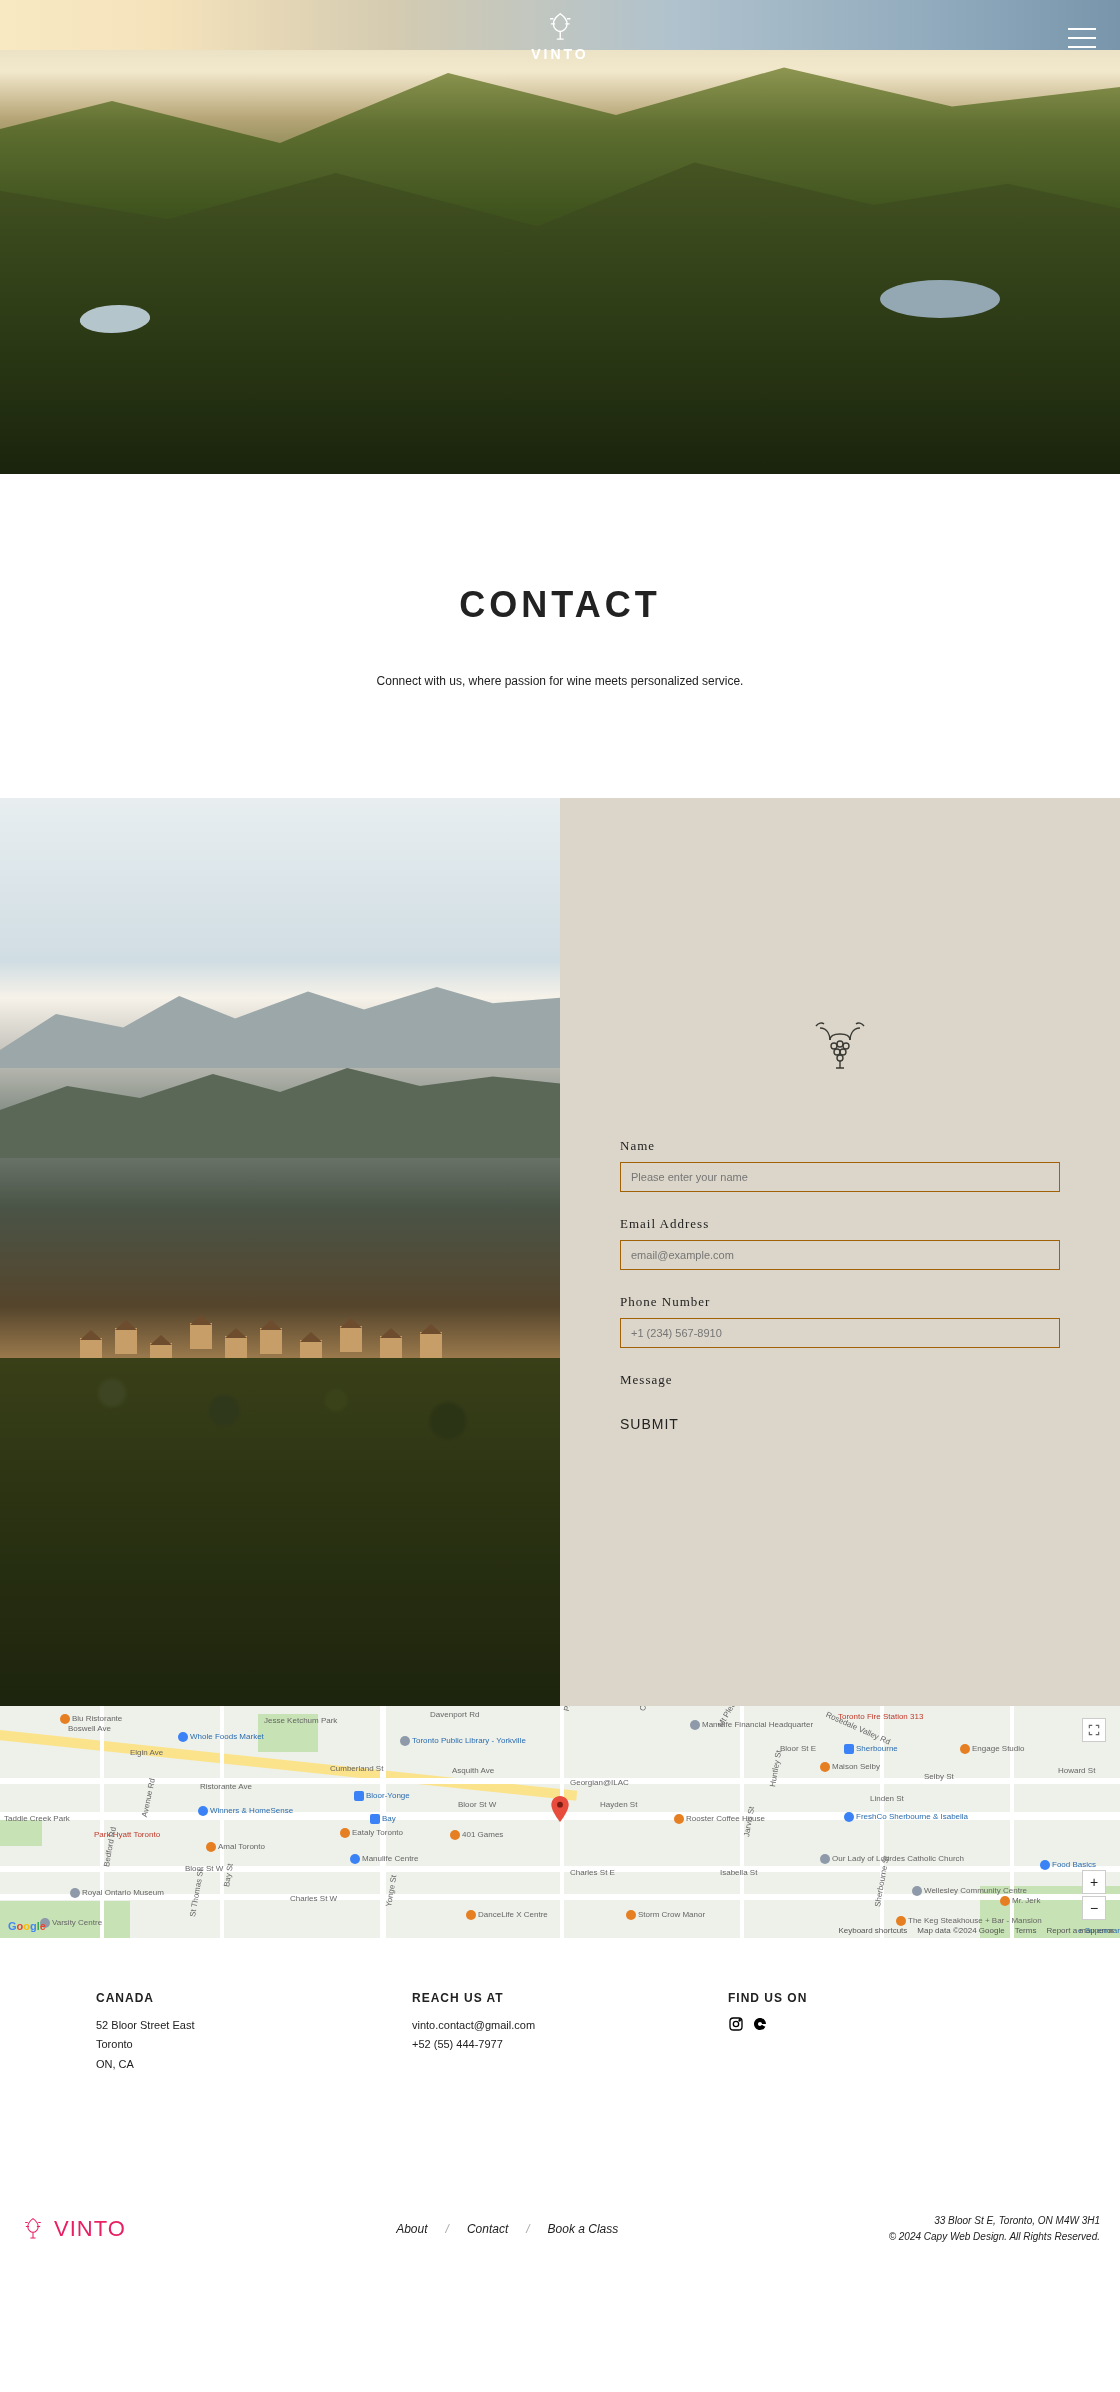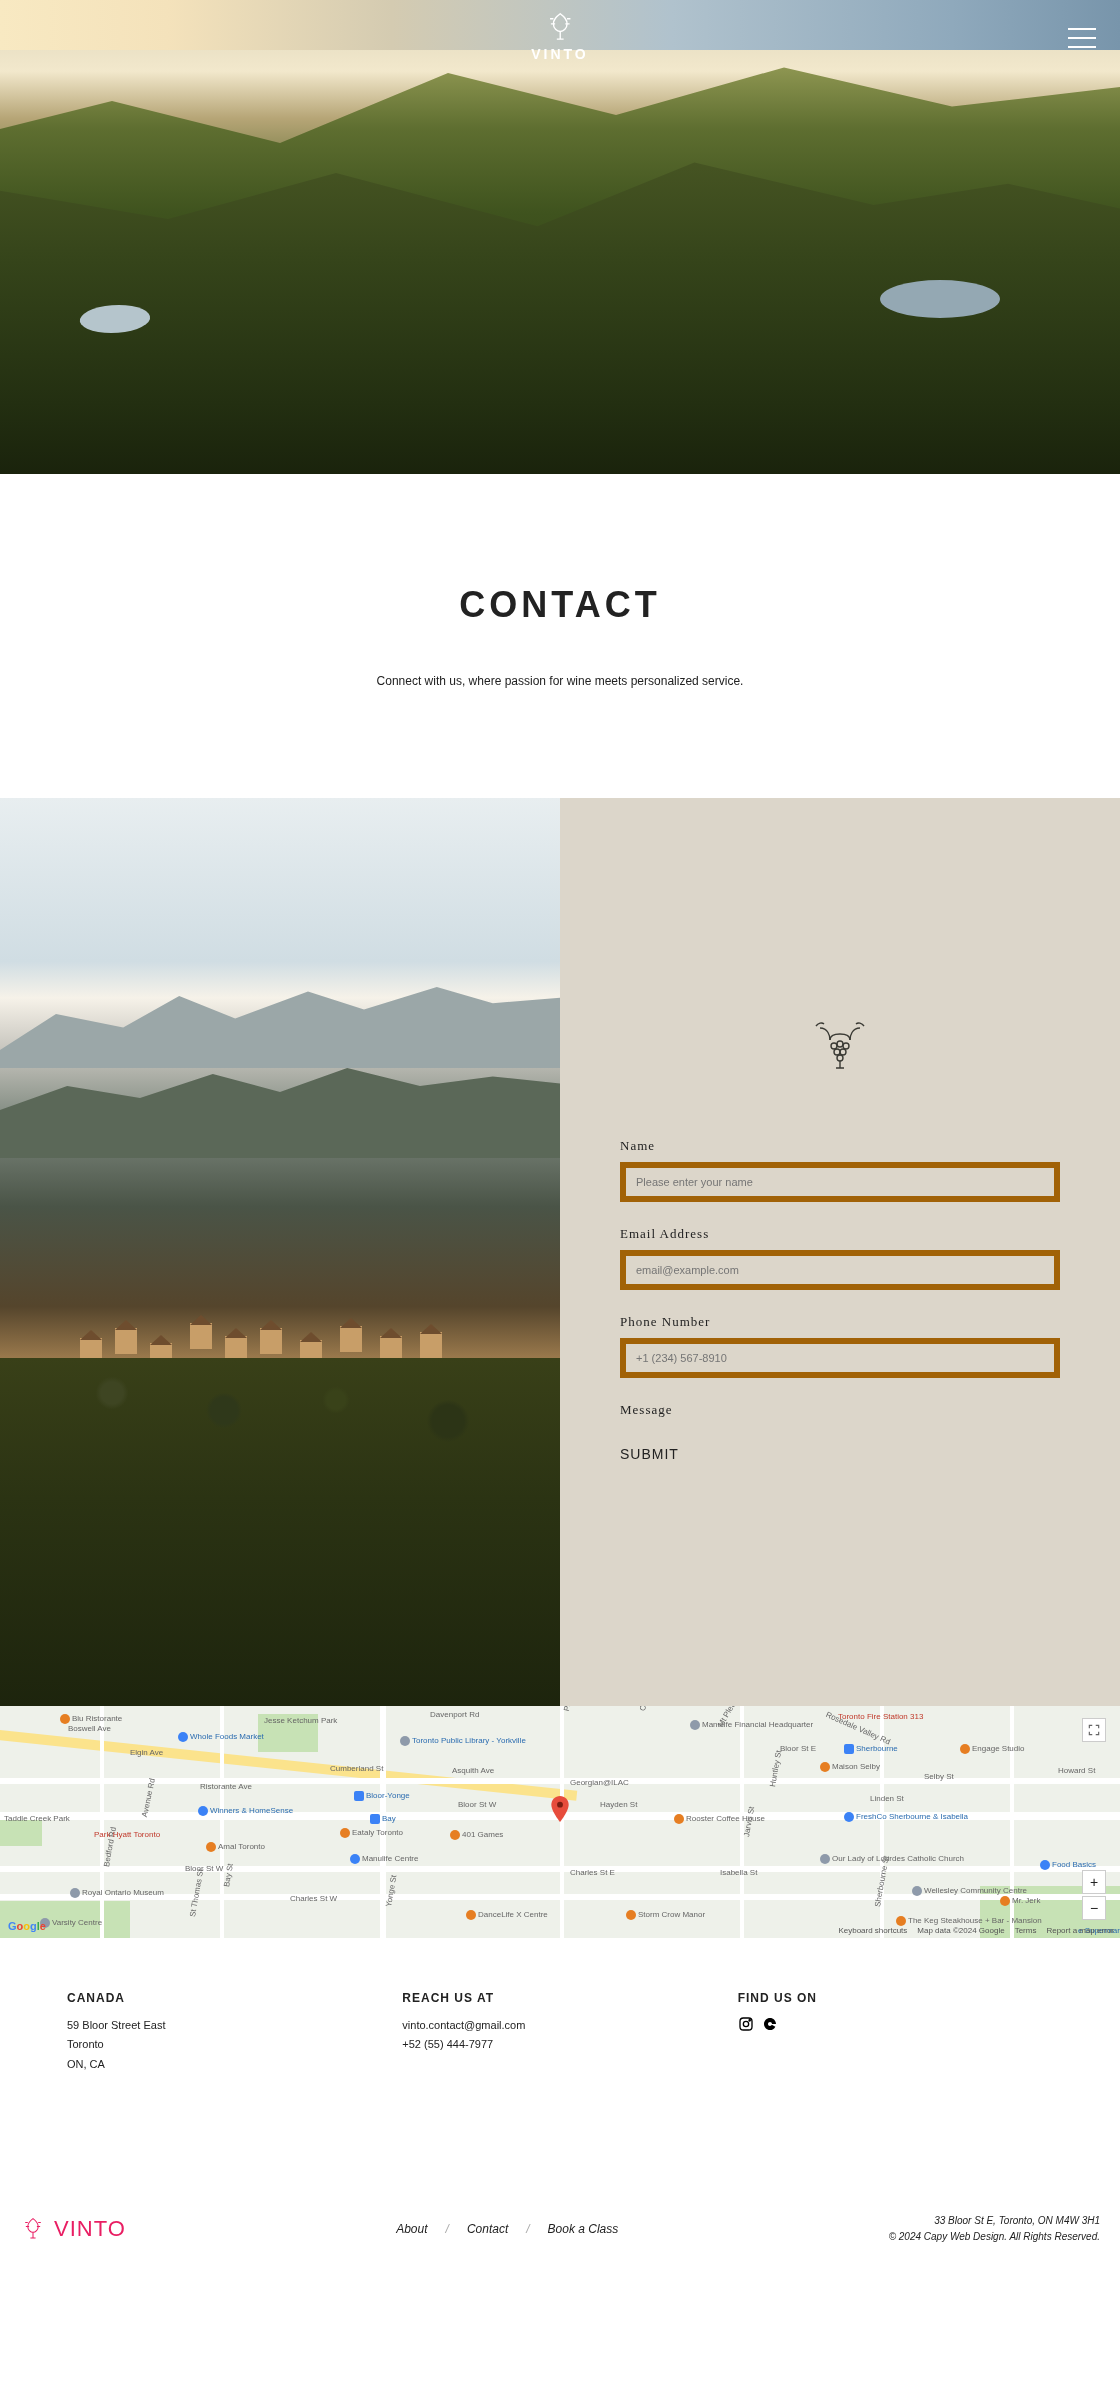--- a/index.html
+++ b/index.html
@@ -27,21 +27,21 @@
 .ridge-b{position:absolute;left:0;right:0;top:240px;height:120px;background:#5b6858;clip-path:polygon(0 60%,12% 40%,25% 50%,38% 30%,50% 45%,62% 25%,75% 40%,88% 32%,100% 38%,100% 100%,0 100%)}
 .village{position:absolute;left:0;right:0;top:480px;height:120px}
 .house{position:absolute;width:22px;height:26px;background:#c89e68}
 .house::before{content:"";position:absolute;top:-8px;left:0;right:0;height:10px;background:#6e4d2e;clip-path:polygon(0 100%,50% 0,100% 100%)}
 .h1{left:80px;top:60px}.h2{left:115px;top:50px}.h3{left:150px;top:65px}.h4{left:190px;top:45px}.h5{left:225px;top:58px}.h6{left:260px;top:50px}.h7{left:300px;top:62px}.h8{left:340px;top:48px}.h9{left:380px;top:58px}.h10{left:420px;top:54px}
 .trees-band{position:absolute;left:0;right:0;top:560px;height:350px;background:radial-gradient(circle at 20% 10%,#3e4522 2%,transparent 3%),radial-gradient(circle at 40% 15%,#2f381a 3%,transparent 4%),radial-gradient(circle at 60% 12%,#394219 2%,transparent 3%),radial-gradient(circle at 80% 18%,#2c3416 3%,transparent 4%),linear-gradient(180deg,#394018 0%,#2b3313 40%,#1d240d 100%)}
 .form-panel{width:50%;background:#dcd6ca;padding:220px 60px 0;position:relative}
 .grape-orn{width:60px;height:60px;margin:0 auto 60px;color:#3a3a34}
 .field{margin-bottom:24px}
 .field label{display:block;font-family:Liberation Serif, serif;font-size:13px;letter-spacing:1px;margin-bottom:8px;text-transform:none;color:#222}
-.field input,.field textarea{width:100%;border:6px solid #a16207;background:transparent;padding:8px 10px;font-size:11px;color:#666;font-family:inherit}
+.field input,.field textarea{width:100%;border:1px solid #a16207;background:transparent;padding:8px 10px;font-size:11px;color:#666;font-family:inherit}
 .field textarea{height:48px;resize:none}
 .submit-btn{font-family:Arial,sans-serif;font-size:14px;letter-spacing:1px;background:none;border:none;cursor:pointer;color:#222;padding:4px 0}
 
 .map{position:relative;height:232px;background:#eef1ea;overflow:hidden}
 .road-h{position:absolute;height:6px;background:#fff;left:0;right:0}
 .road-v{position:absolute;width:4px;background:#fff;top:0;bottom:0}
 .road-diag{position:absolute;height:10px;background:#fbe38c;transform-origin:left center}
 .park{position:absolute;background:#c7e2b5}
 .label{position:absolute;font-size:8px;color:#666;white-space:nowrap}
 .label.blue{color:#2b6cb0}
@@ -54,21 +54,21 @@
 .pin{position:absolute;left:50%;top:50%;transform:translate(-50%,-100%);width:18px;height:26px}
 .pin svg{width:100%;height:100%}
 .map-ctrl{position:absolute;right:14px;background:#fff;border:1px solid #ccc;font-size:14px;line-height:22px;text-align:center;width:24px;height:24px;cursor:pointer}
 .map-fs{top:12px}
 .map-zoom-in{top:164px}
 .map-zoom-out{top:190px}
 .map-footer{position:absolute;right:6px;bottom:3px;font-size:8px;color:#555;display:flex;gap:10px}
 .glogo{position:absolute;left:8px;bottom:6px;font-size:11px;font-weight:700}
 .glogo span:nth-child(1){color:#4285F4}.glogo span:nth-child(2){color:#EA4335}.glogo span:nth-child(3){color:#FBBC05}.glogo span:nth-child(4){color:#4285F4}.glogo span:nth-child(5){color:#34A853}.glogo span:nth-child(6){color:#EA4335}
 
-.footer-cols{display:flex;padding:50px 67px 120px;gap:20px}
+.footer-cols{display:flex;padding:50px 96px 120px;gap:20px}
 .col{flex:1;font-size:11px;line-height:1.8}
 .col h4{font-family:Arial,sans-serif;font-size:12px;letter-spacing:1px;margin-bottom:6px}
 .socials{display:flex;gap:8px;margin-top:4px}
 .social-icon{width:16px;height:16px}
 
 .bottom{display:flex;align-items:center;padding:18px 20px 30px}
 .brand-bottom{display:flex;align-items:center;gap:8px;color:#e91e63;font-family:Arial Black,Arial,sans-serif;font-size:22px;letter-spacing:1px}
 .brand-bottom svg{width:26px;height:26px}
 .bottom-nav{flex:1;display:flex;justify-content:center;gap:18px;font-size:12px;font-style:italic}
 .bottom-nav .sep{color:#aaa}
@@ -260,21 +260,21 @@
     <span>Keyboard shortcuts</span>
     <span>Map data ©2024 Google</span>
     <span>Terms</span>
     <span>Report a map error</span>
   </div>
 </div>
 
 <div class="footer-cols">
   <div class="col">
     <h4>CANADA</h4>
-    <div>59 Bloor Street East</div>
+    <div>52 Bloor Street East</div>
     <div>Toronto</div>
     <div>ON, CA</div>
   </div>
   <div class="col">
     <h4>REACH US AT</h4>
     <div>vinto.contact@gmail.com</div>
     <div>+52 (55) 444-7977</div>
   </div>
   <div class="col">
     <h4>FIND US ON</h4>

